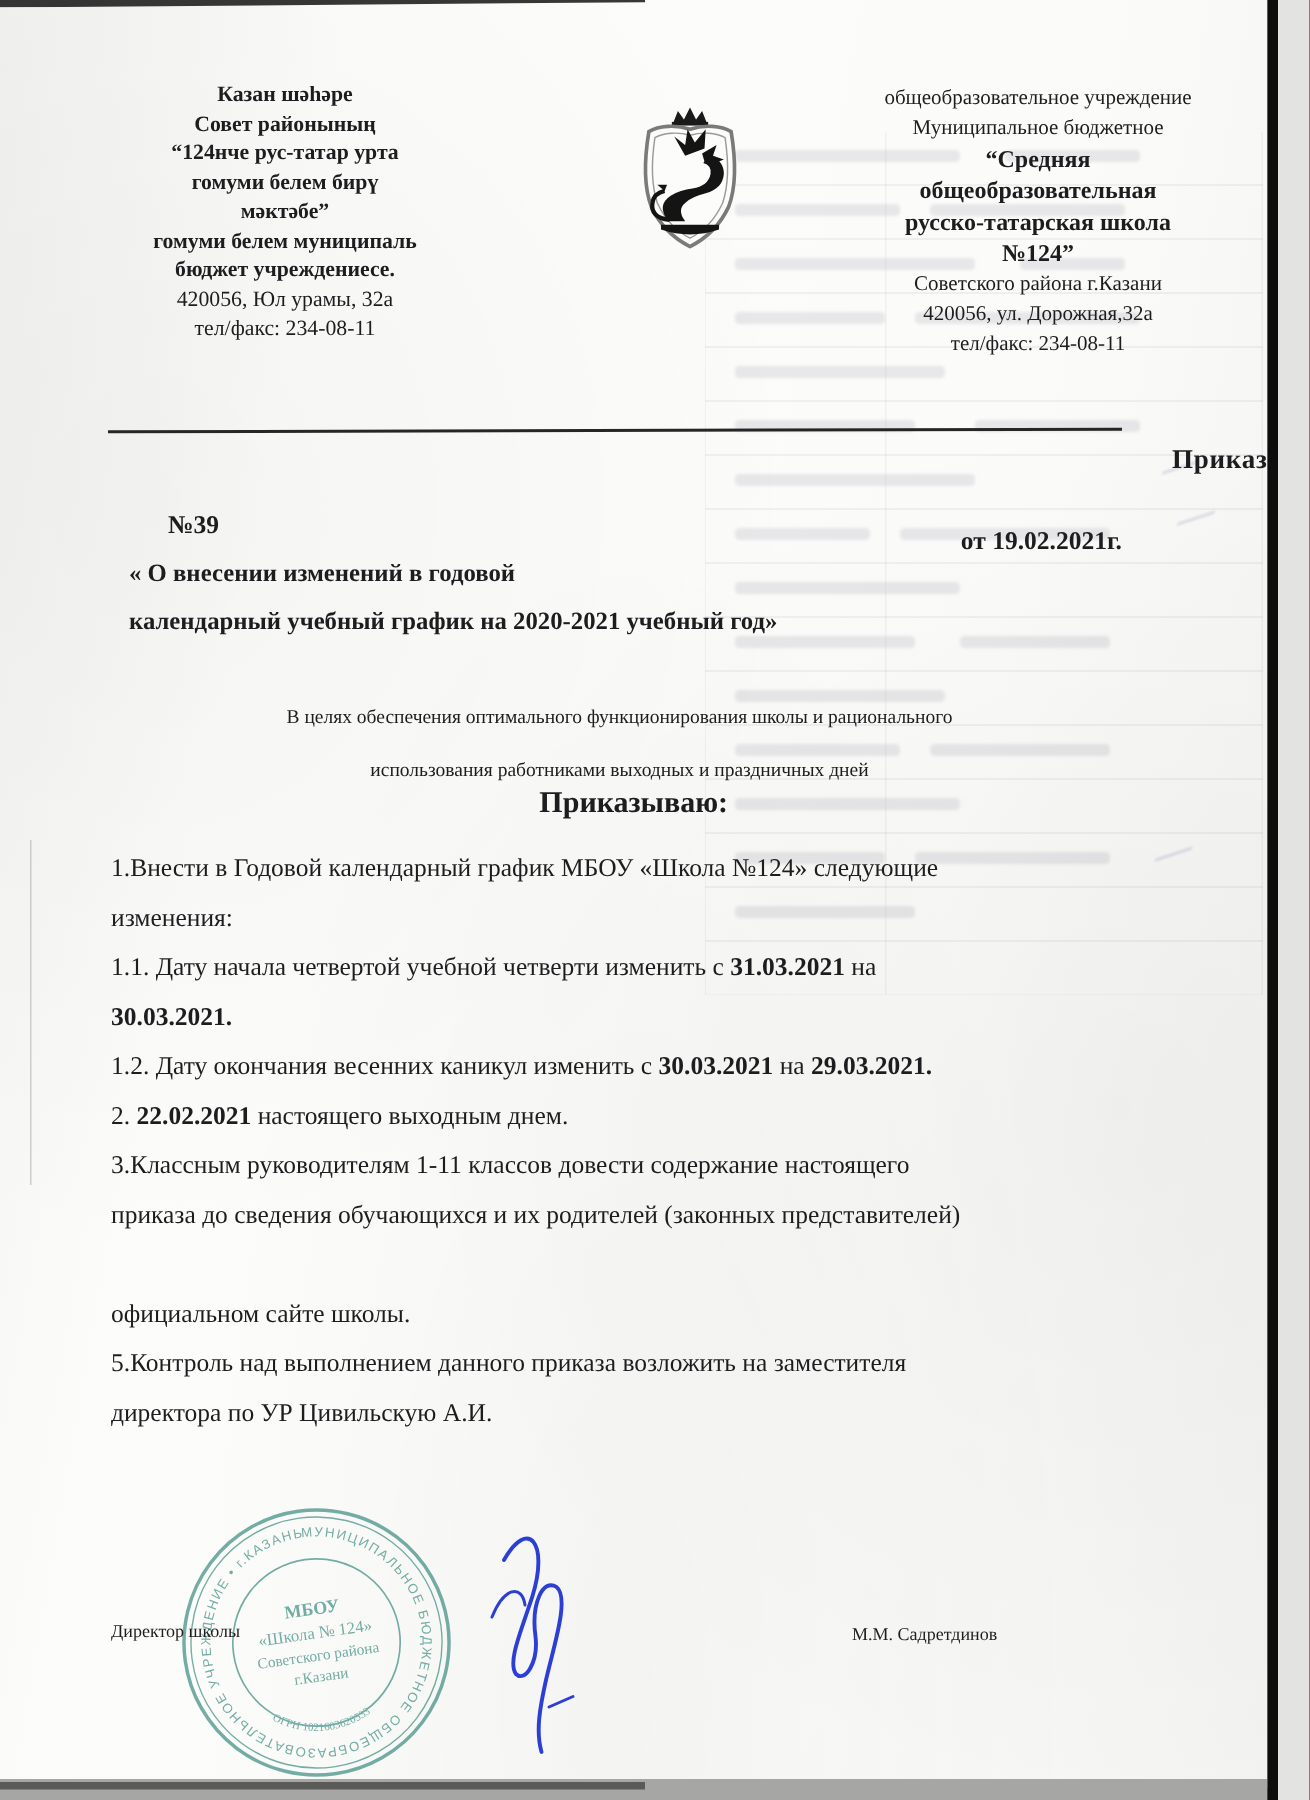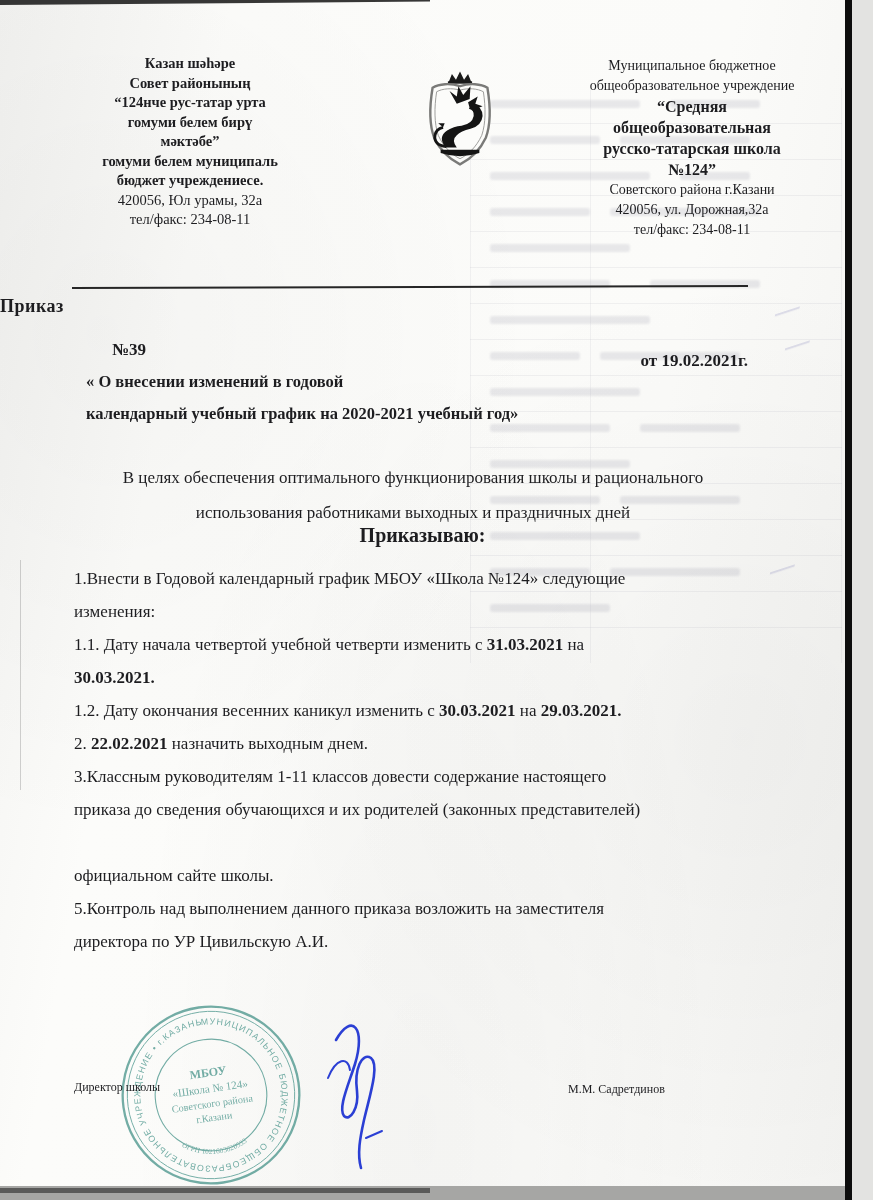--- a/index.html
+++ b/index.html
@@ -40,28 +40,28 @@
   
   .lh-left { position:absolute; left:70px; top:54px; width:240px; text-align:center; font-size:14.5px; line-height:19.5px; }
   .lh-left .b { font-weight:700; }
   .lh-right { position:absolute; left:556px; top:56px; width:272px; text-align:center; font-size:14px; line-height:20px; }
   .lh-right .b { font-weight:700; font-size:16px; line-height:21px; }
   .emblem { position:absolute; left:418px; top:70px; width:84px; height:100px; }
   .emblem svg { width:100%; height:100%; }
 
   .rule { position:absolute; left:72px; top:286px; width:676px; height:2px; background:#262626; transform:rotate(-0.15deg); }
 
-  .title { position:absolute; left:0; top:296px; width:845px; text-align:left; font-size:18px; font-weight:700; letter-spacing:.5px; }
+  .title { position:absolute; left:0; top:296px; width:845px; text-align:right; font-size:18px; font-weight:700; letter-spacing:.5px; }
   .numrow { position:absolute; left:112px; top:340px; width:636px; display:flex; justify-content:space-between; font-size:17px; font-weight:700; }
   .numrow .date { margin-top:11px; }
 
   .subject { position:absolute; left:86px; top:366px; width:680px; font-size:16.5px; font-weight:700; }
   .subject div { line-height:32px; }
 
-  .preamble { position:absolute; left:74px; top:460px; width:678px; text-align:center; font-size:17px; }
+  .preamble { position:absolute; left:74px; top:460px; width:678px; text-align:center; font-size:13px; }
   .preamble div { line-height:35px; }
 
   .decree { position:absolute; left:0; top:524px; width:845px; text-align:center; font-size:20px; font-weight:700; }
 
   .orderbody { position:absolute; left:74px; top:562px; width:700px; font-size:17px; }
   .orderbody p { line-height:33px; }
   .b { font-weight:700; }
 
   .sigrow { position:absolute; left:74px; top:1080px; width:700px; height:30px; font-size:12px; z-index:5; }
   .sigrow .role { position:absolute; left:0; top:0; }
@@ -142,22 +142,22 @@
         <path d="M32 96 q-10 -13 2 -21 q8 -5 18 -6 q13 -2 15 -12 q1 -7 -6 -9 l5 -7 q12 5 12 16 q-1 12 -15 16 q-12 3 -17 8 q-7 6 0 15 z" fill="#141414"></path>
 
         <path d="M33 95 q-16 -2 -14 -14 q1 -8 10 -10" stroke="#141414" stroke-width="3.5" fill="none"></path>
         <path d="M29 71 l-6 -5 8 0 z" fill="#141414"></path>
 
         <path d="M26 99 h48 v4 q-24 8 -48 0 z" fill="#141414"></path>
       </svg>
     </div>
 
     <div class="lh-right">
+        <div>общеобразовательное учреждение</div>
         <div>Муниципальное бюджетное</div>
-        <div>общеобразовательное учреждение</div>
         <div class="b">“Средняя</div>
         <div class="b">общеобразовательная</div>
         <div class="b">русско-татарская школа</div>
         <div class="b">№124”</div>
         <div>Советского района г.Казани</div>
         <div>420056, ул. Дорожная,32а</div>
         <div>тел/факс: 234-08-11</div>
       </div>
 
     <div class="rule"></div>
@@ -178,21 +178,21 @@
         <div>В целях обеспечения оптимального функционирования школы и рационального</div>
         <div>использования работниками выходных и праздничных дней</div>
       </div>
 
     <div class="decree">Приказываю:</div>
 
     <div class="orderbody">
         <p><span>1.Внести в Годовой календарный график МБОУ «Школа №124» следующие</span><br><span>изменения:</span></p>
         <p><span>1.1. Дату начала четвертой учебной четверти изменить с </span><span class="b">31.03.2021</span><span> на</span><br><span class="b">30.03.2021.</span></p>
         <p><span>1.2. Дату окончания весенних каникул изменить с </span><span class="b">30.03.2021</span><span> на </span><span class="b">29.03.2021.</span></p>
-        <p><span>2. </span><span class="b">22.02.2021</span><span> назначить выходным днем.</span></p>
+        <p><span>2. </span><span class="b">22.02.2021</span><span> настоящего выходным днем.</span></p>
         <p><span>3.Классным руководителям 1-11 классов довести содержание настоящего</span><br><span>приказа до сведения обучающихся и их родителей (законных представителей)</span></p>
         <p><br><span>официальном сайте школы.</span></p>
         <p><span>5.Контроль над выполнением данного приказа возложить на заместителя</span><br><span>директора по УР Цивильскую А.И.</span></p>
       </div>
 
     <div class="stamp">
       <svg viewBox="0 0 200 200">
         <defs>
           <path id="ringpath" d="M100,24 a76,76 0 1,1 -0.01,0" fill="none"></path>
           <path id="ogrnpath" d="M48,138 a66,66 0 0,0 104,0" fill="none"></path>

